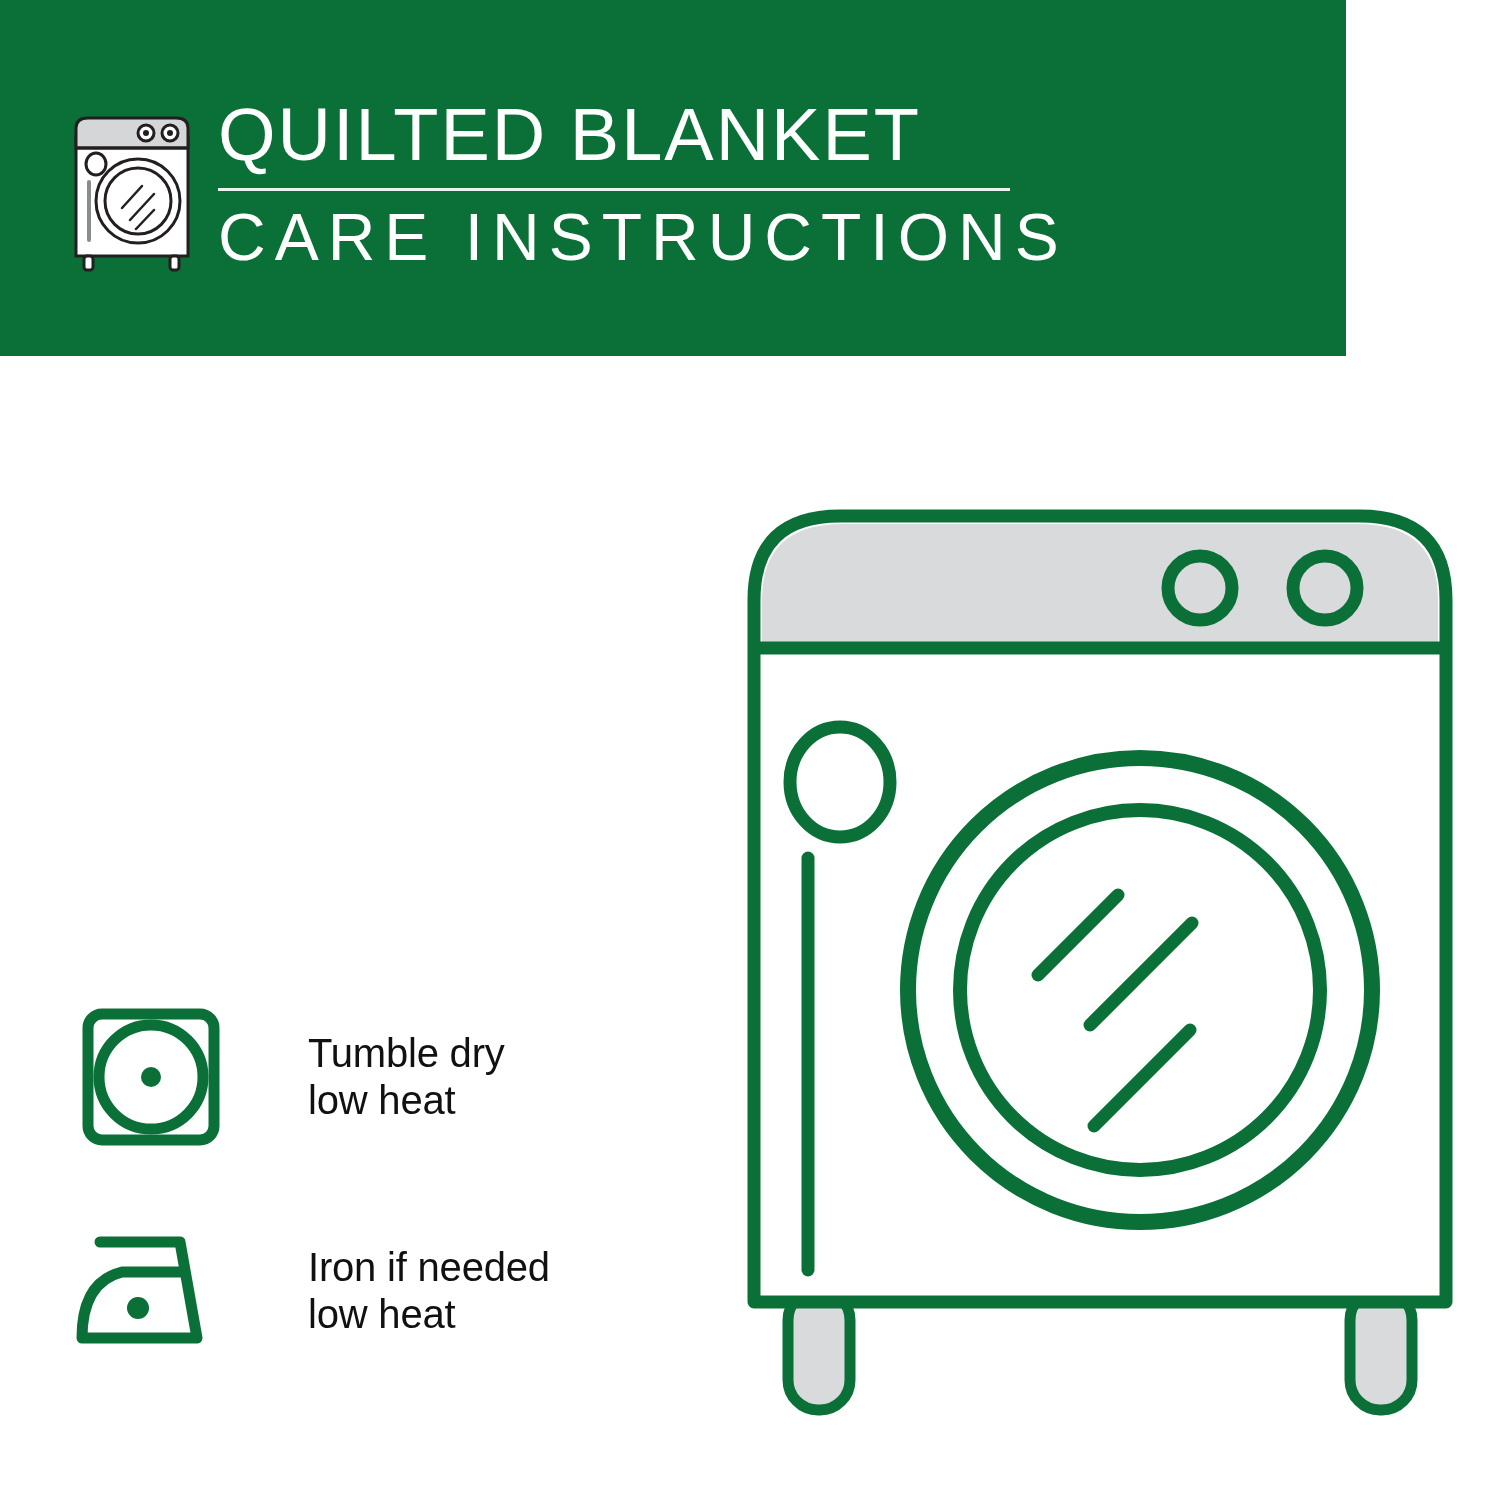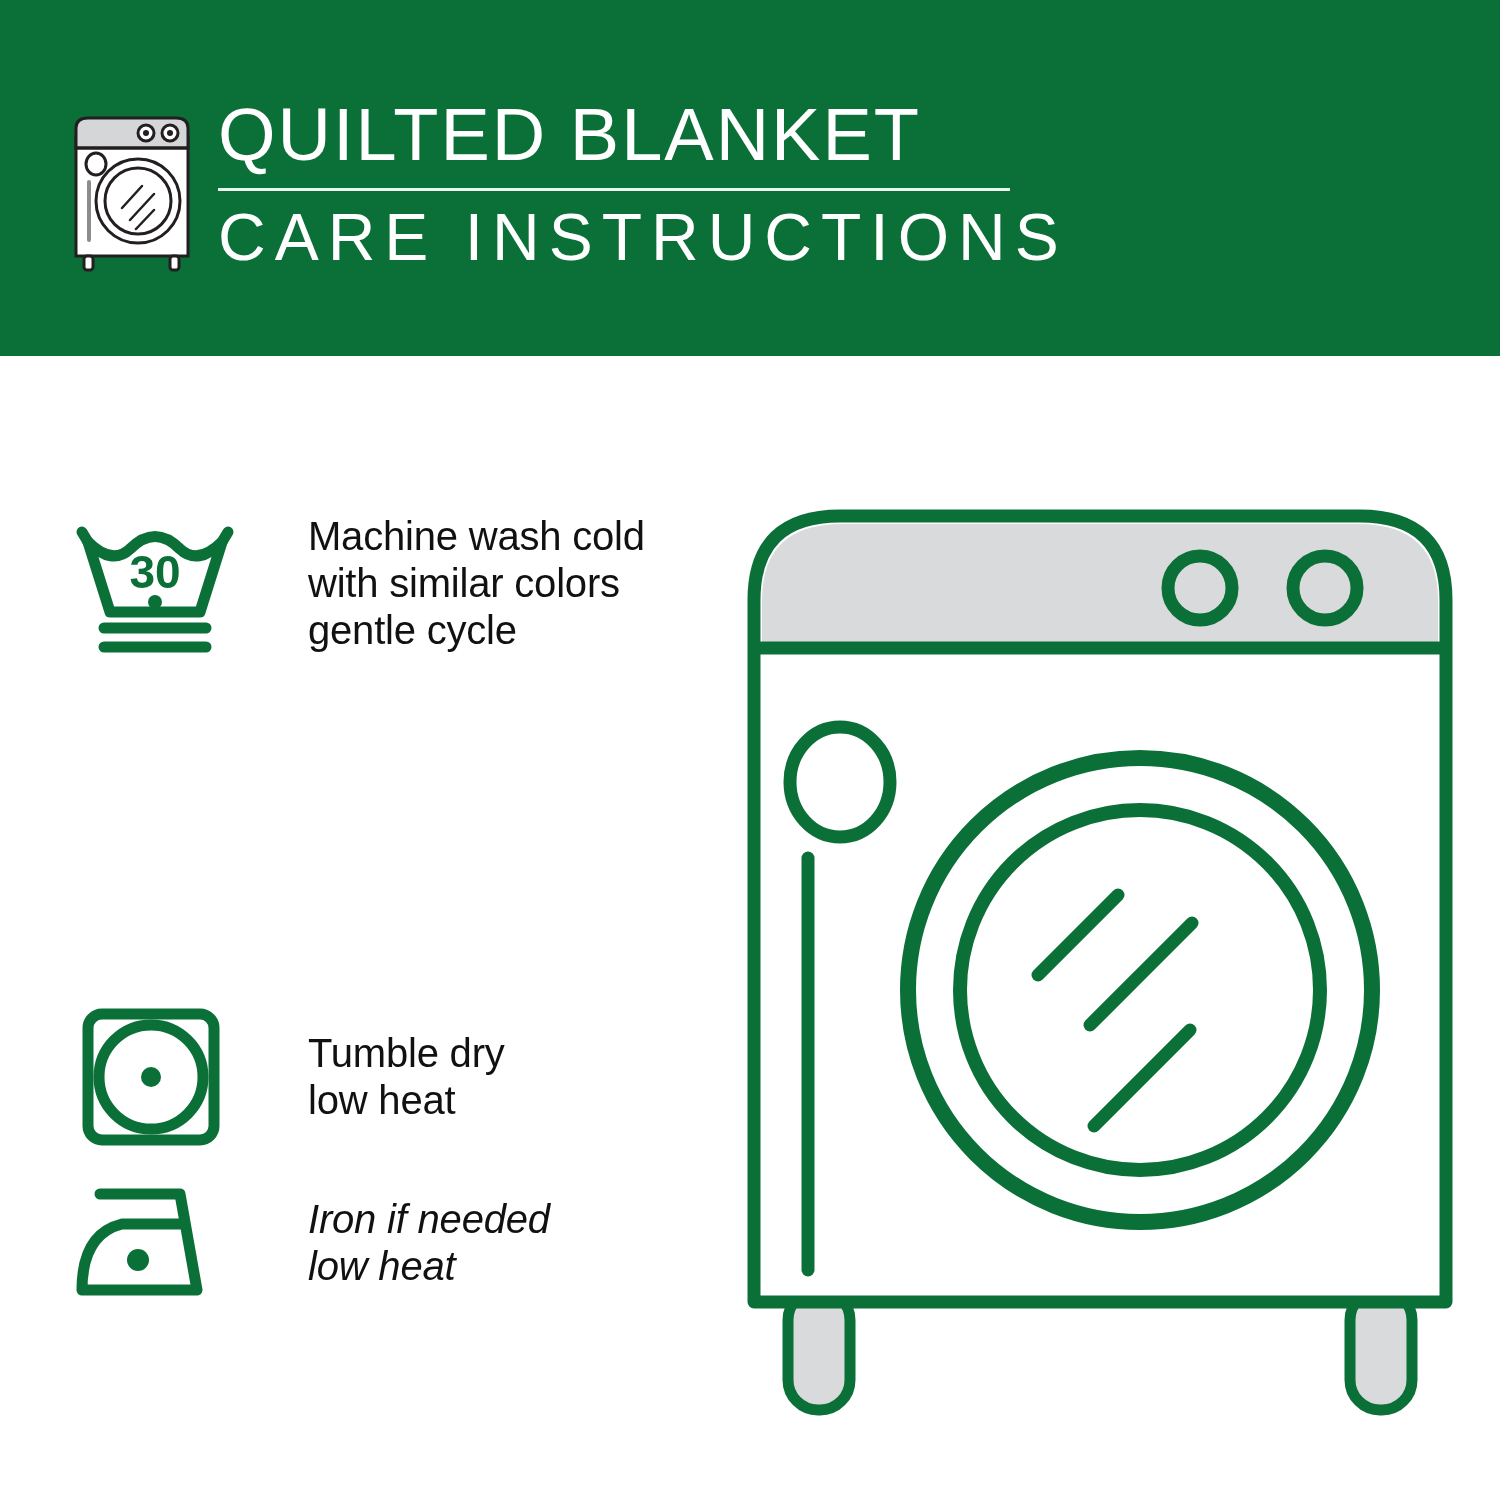--- a/index.html
+++ b/index.html
@@ -7,21 +7,21 @@
     width:1500px;height:1500px;
     background:#ffffff;
     font-family:"Liberation Sans","DejaVu Sans",sans-serif;
     overflow:hidden;
     position:relative;
   }
   #poster{position:relative;width:1500px;height:1500px;background:#ffffff;}
 
   
   .header{
-    position:absolute;left:0;top:0;width:1500px;height:356px;
+    position:absolute;left:0;top:0;width:1346px;height:356px;
     background:#0b7038;
   }
   .header-logo{
     position:absolute;left:62px;top:104px;width:140px;height:170px;
   }
   .header-text{
     position:absolute;left:218px;top:96px;width:820px;
   }
   .title-main{
     font-size:74px;line-height:78px;letter-spacing:2px;
@@ -48,21 +48,21 @@
   }
   .care-text{
     margin-left:68px;
     font-size:40px;line-height:47px;
     color:#111111;font-weight:400;letter-spacing:-0.2px;
     white-space:pre-line;
   }
   .row-0{top:142px;}
   .row-1{top:368px;}
   .row-2{top:636px;}
-  .row-3{top:802px;font-style:italic;}
+  .row-3{top:850px;}
 
   
   .washer{
     position:absolute;left:740px;top:480px;width:720px;height:940px;
   }
 </style>
 </head>
 <body>
 
 <div id="poster">
@@ -100,37 +100,20 @@
     <div class="header-text">
       <div class="title-main">QUILTED BLANKET</div>
       <div class="title-rule"></div>
       <div class="title-sub">CARE INSTRUCTIONS</div>
     </div>
 
   </div>
 
   <div class="care-list">
 
-    <div class="care-row row-0">
-      <div class="care-icon">
-        <svg viewBox="0 0 170 150" width="170" height="150">
-          <g fill="none" stroke="#0b7038" stroke-width="11" stroke-linecap="round" stroke-linejoin="round">
-            <path d="M12 24 L18 34 Q42 58 60 41 Q85 16 110 41 Q128 58 152 34 L158 24"></path>
-            <path d="M18 34 L40 104 L130 104 L152 34"></path>
-            <line x1="34" y1="120" x2="136" y2="120"></line>
-            <line x1="34" y1="139" x2="136" y2="139"></line>
-          </g>
-          <text x="85" y="80" text-anchor="middle" font-family="'Liberation Sans',sans-serif" font-size="46" font-weight="700" fill="#0b7038">30</text>
-          <circle cx="85" cy="94" r="7" fill="#0b7038"></circle>
-        </svg>
-      </div>
-      <div class="care-text">Machine wash cold
-with similar colors
-gentle cycle</div>
-    </div>
 
 
     <div class="care-row row-2">
       <div class="care-icon">
         <svg viewBox="0 0 170 150" width="170" height="150">
           <rect x="18" y="12" width="126" height="126" rx="14" ry="14" fill="none" stroke="#0b7038" stroke-width="11"></rect>
           <circle cx="81" cy="75" r="52" fill="none" stroke="#0b7038" stroke-width="11"></circle>
           <circle cx="81" cy="75" r="10" fill="#0b7038"></circle>
         </svg>
       </div>

